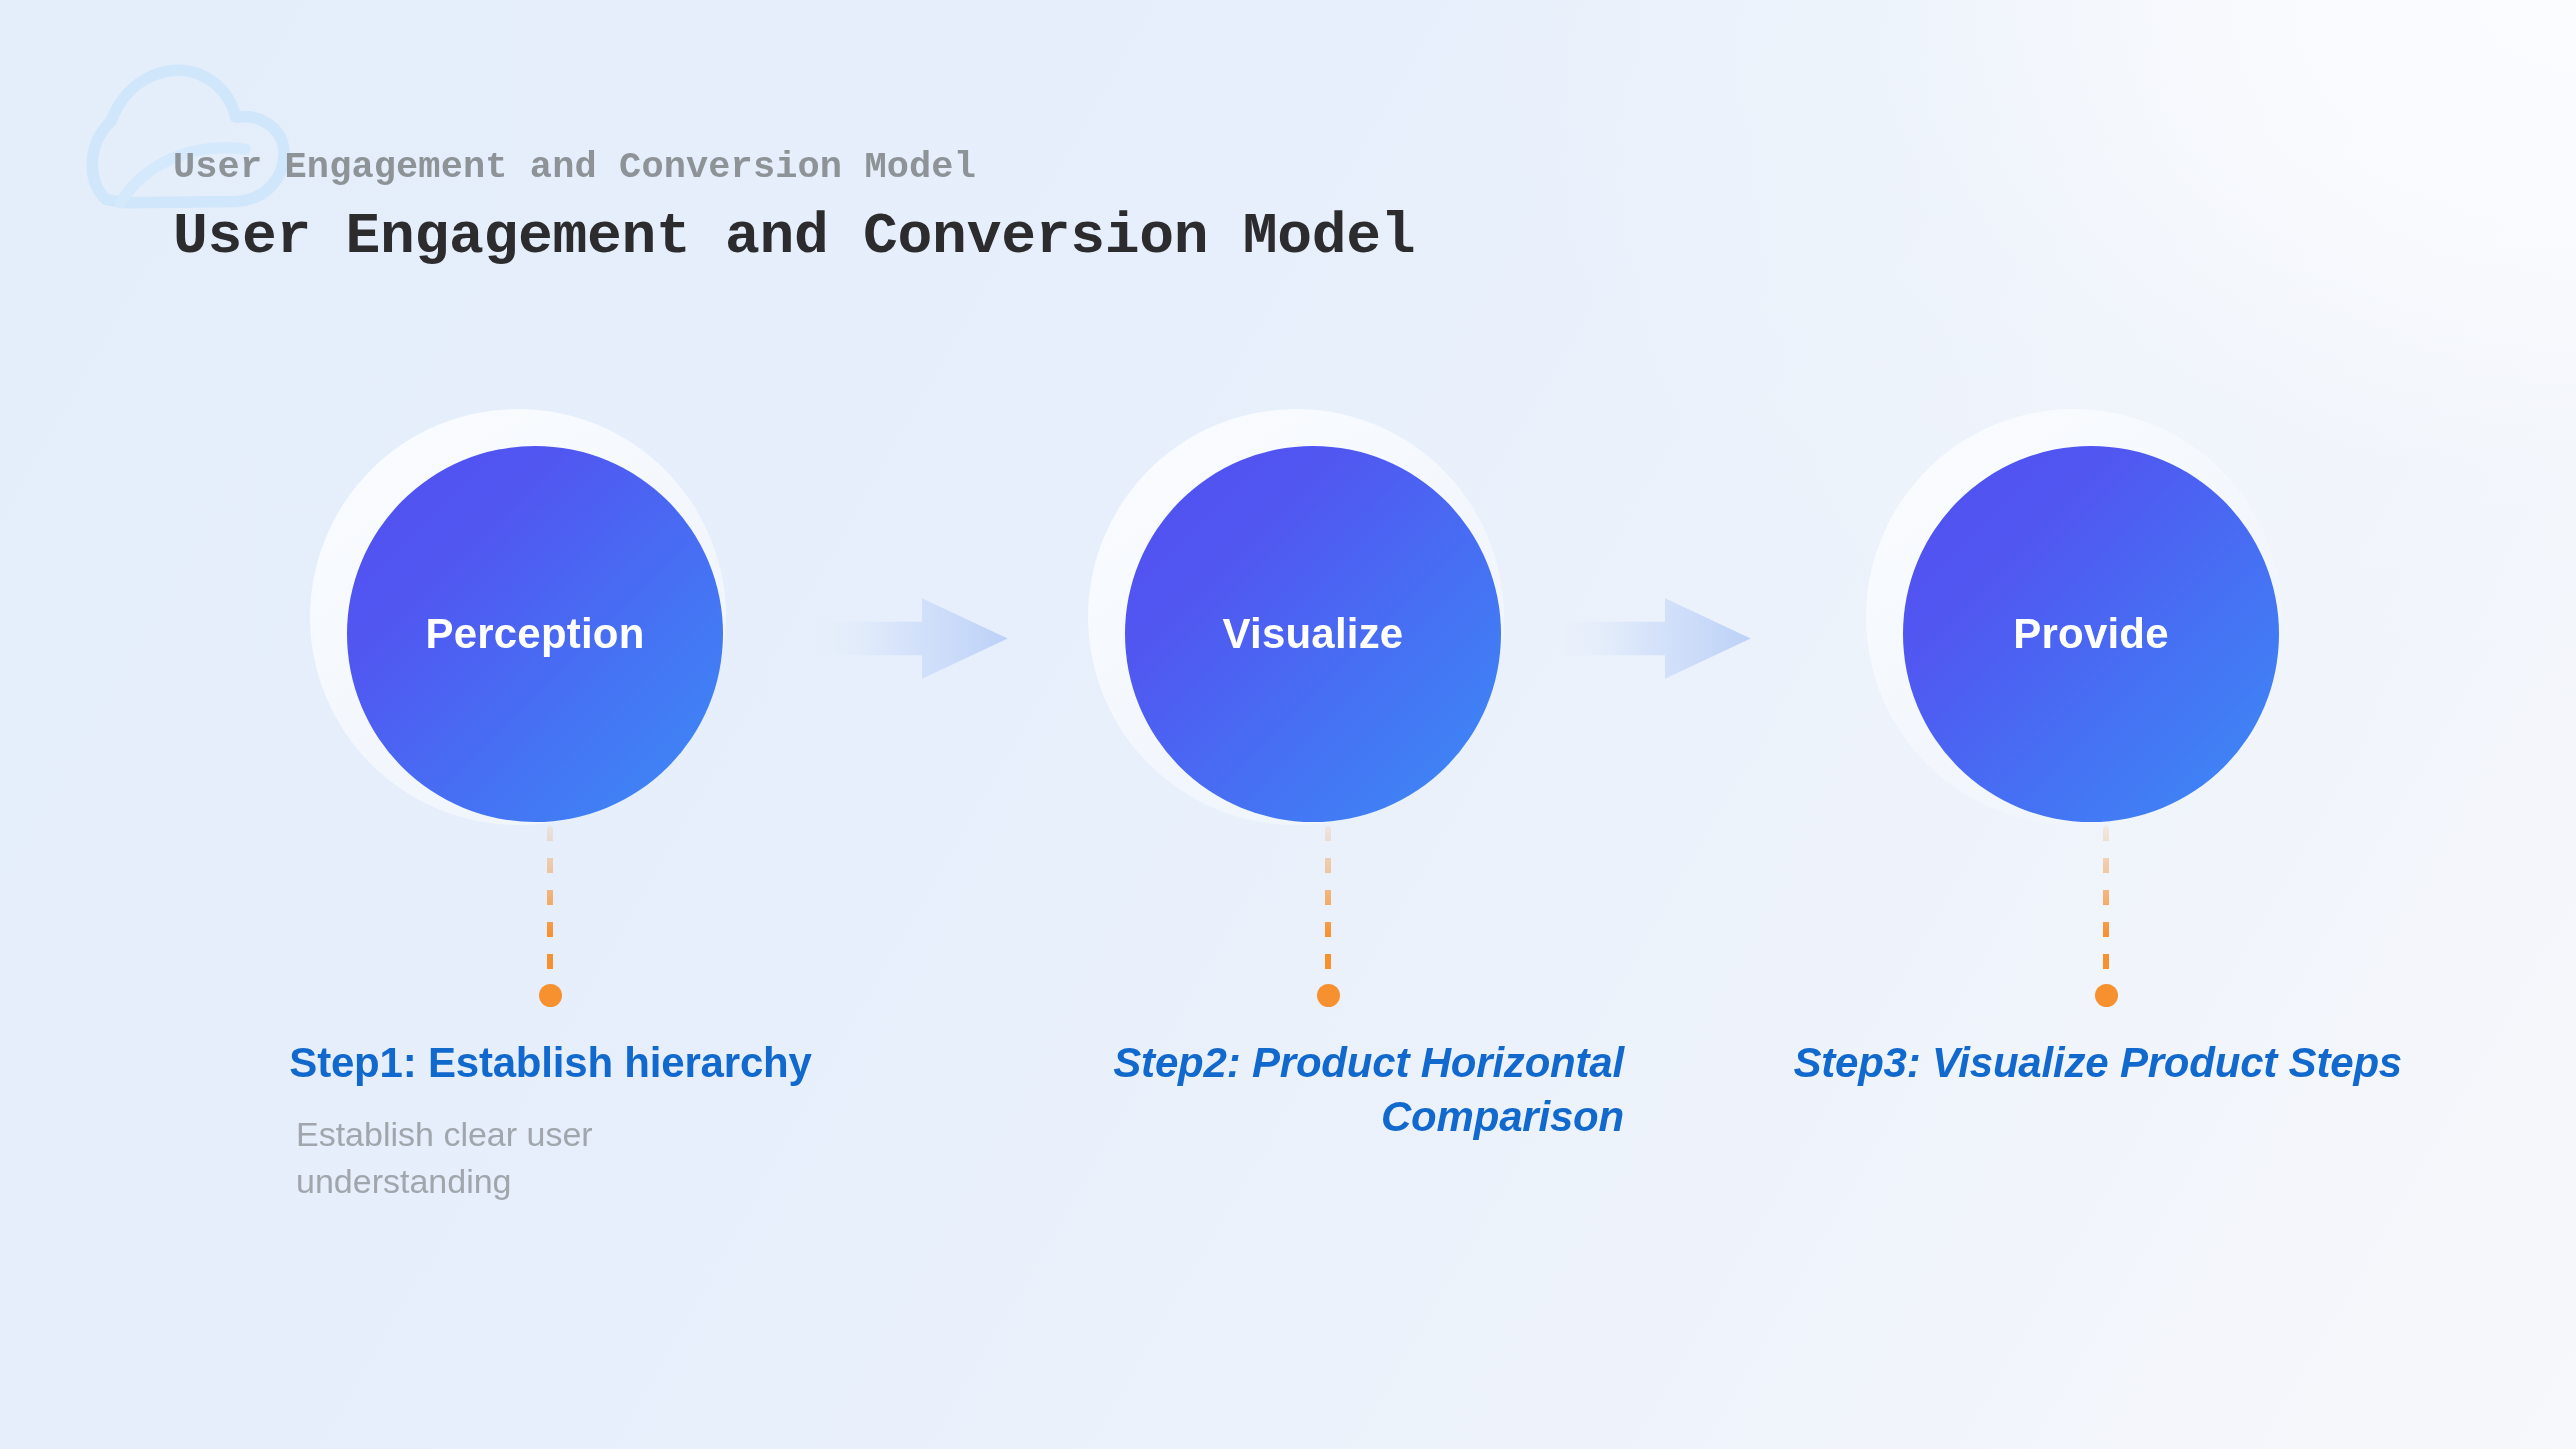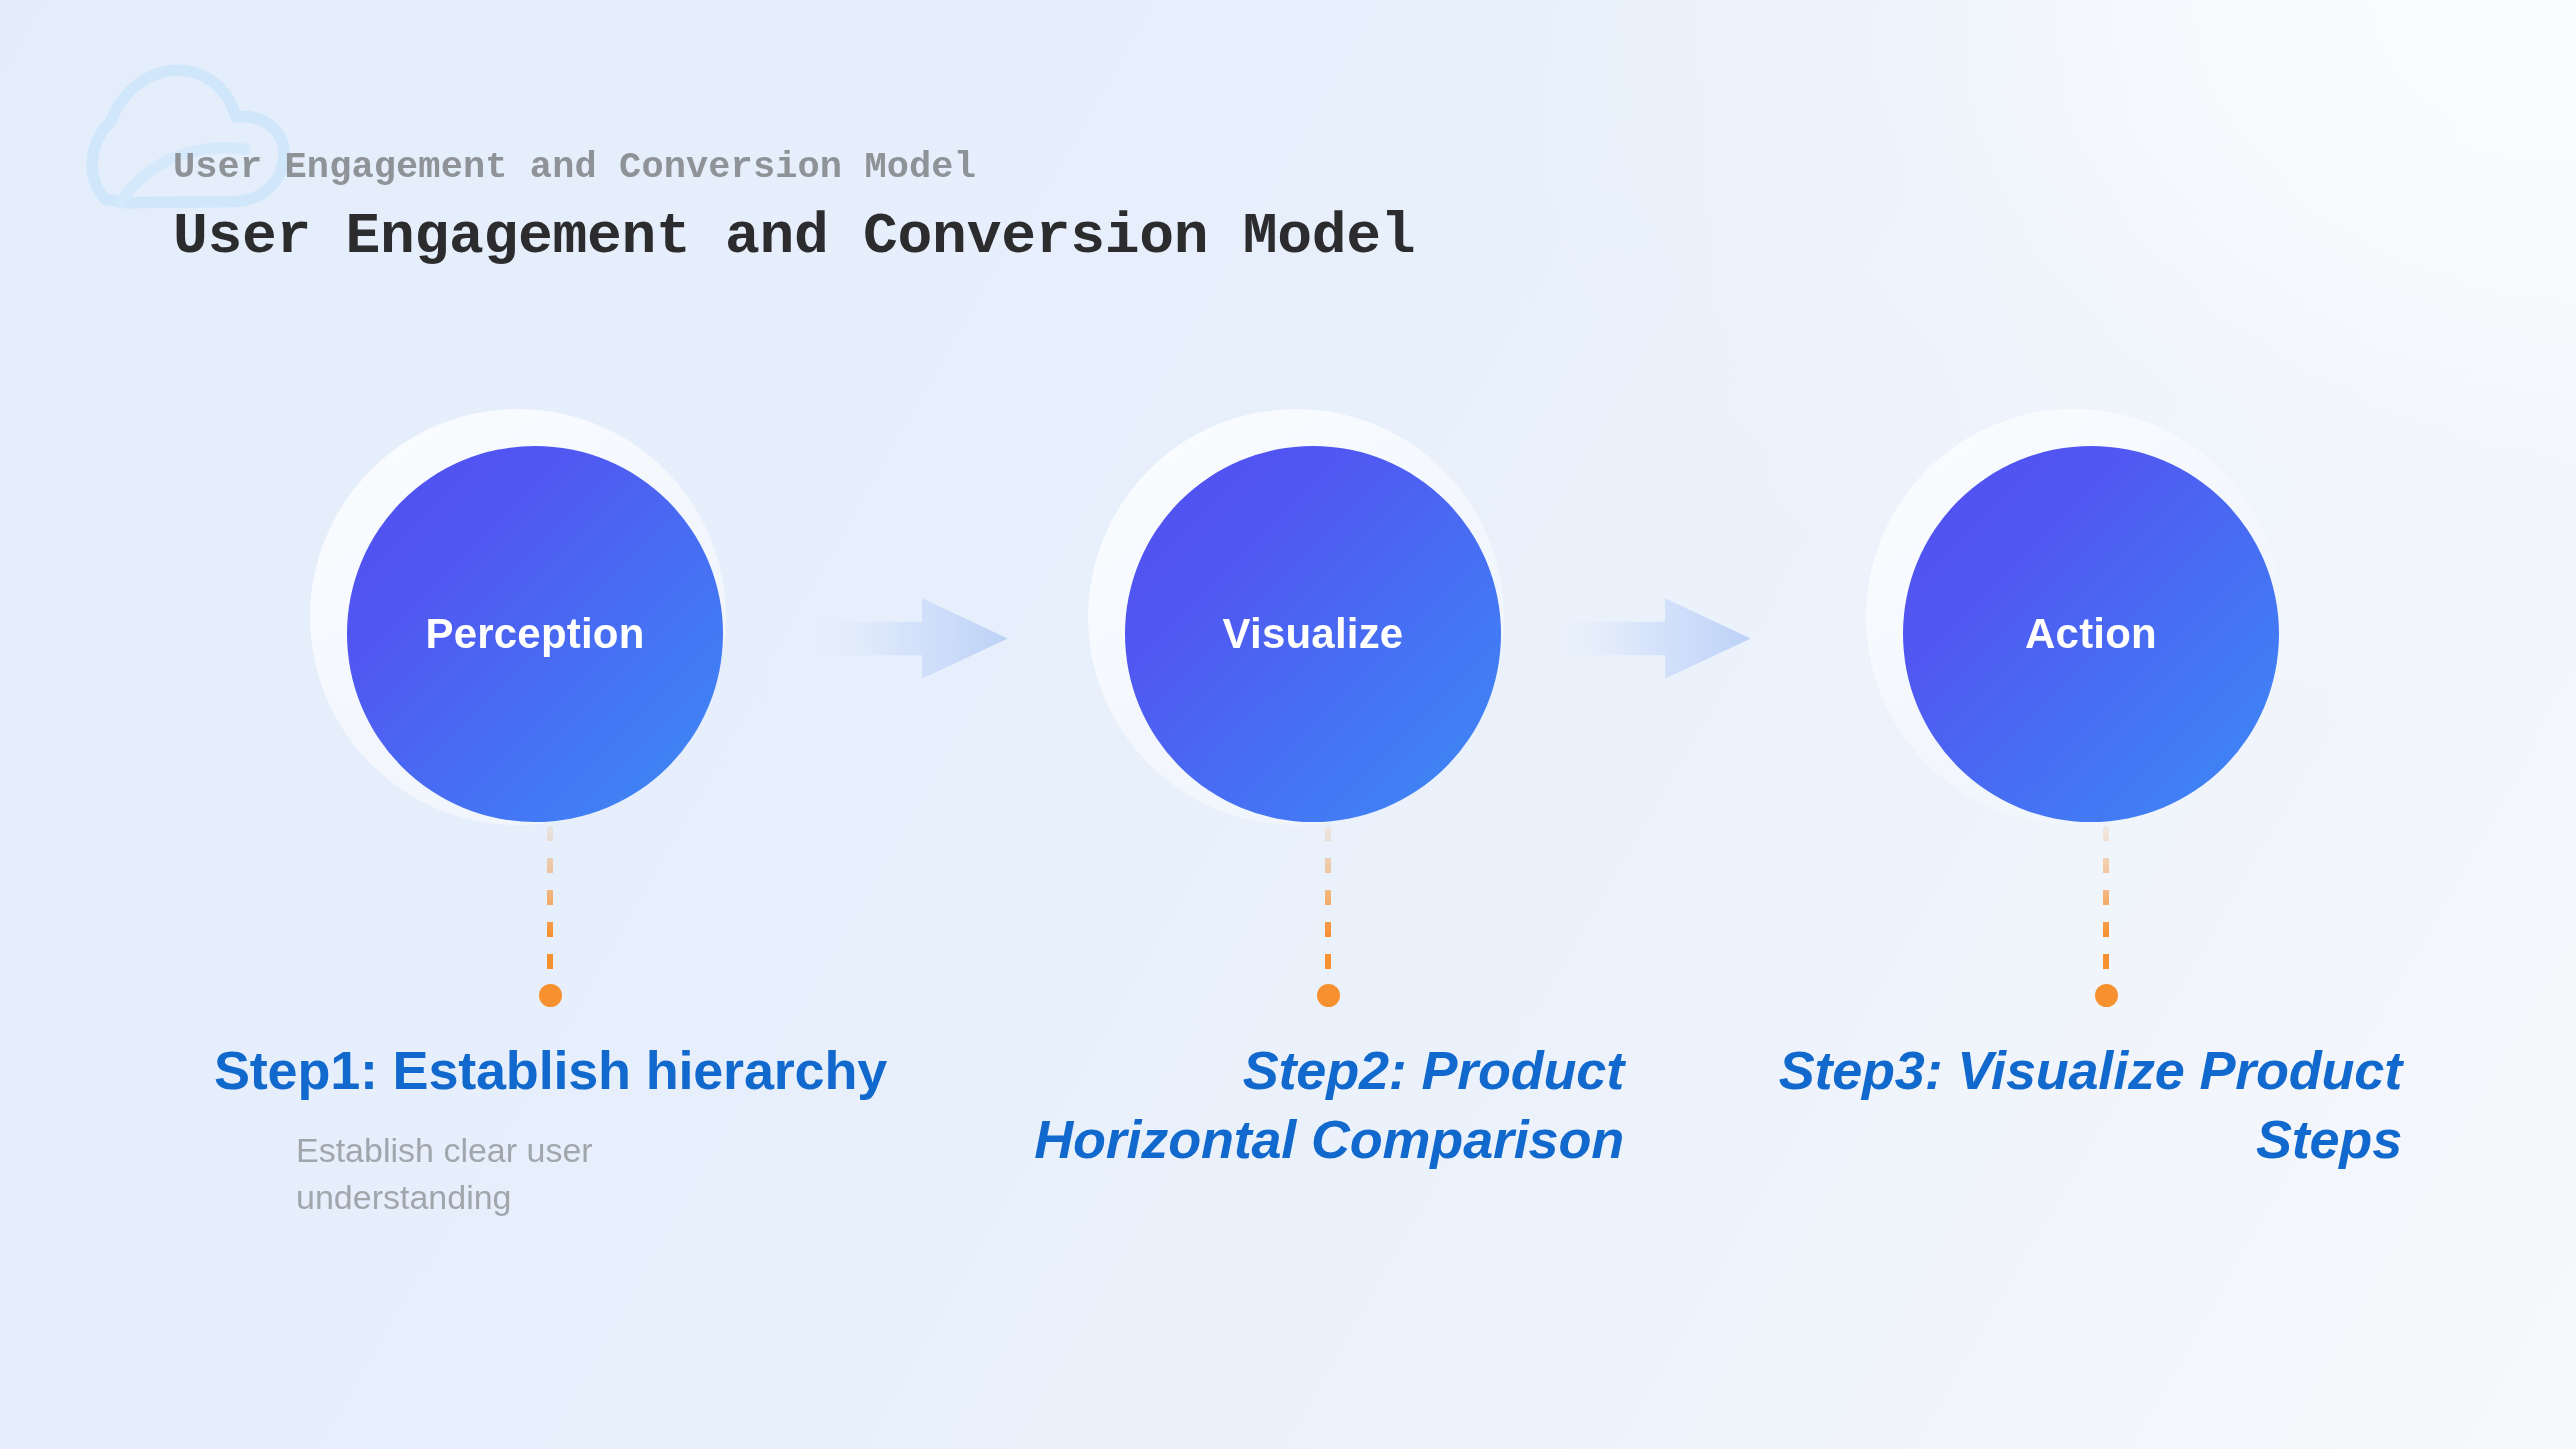--- a/index.html
+++ b/index.html
@@ -165,21 +165,21 @@
     position: absolute;
     top: 0;
     width: 711px;
     text-align: center;
   }
   .caption.k0 { left: 195px; }
   .caption.k1 { left: 973px; }
   .caption.k2 { left: 1751px; }
 
   .step-title {
-    font-size: 54px;
+    font-size: 42px;
     font-weight: 700;
     color: #1168cd;
     line-height: 1.28;
     letter-spacing: -0.2px;
   }
   .caption.k1 .step-title,
   .caption.k2 .step-title {
     text-align: right;
     padding-right: 60px;
     font-style: italic;
@@ -251,21 +251,21 @@
             <stop offset="100%" stop-color="#bcd1f7" stop-opacity="1"></stop>
           </linearGradient>
         </defs>
         <path d="M0 40 L152 40 L152 5 L280 65 L152 125 L152 90 L0 90 Z" fill="url(#agrad1)"></path>
       </svg>
     </div>
 
     <div class="node n2">
       <div class="ring"></div>
       <div class="disc">
-        <span class="disc-label">Action</span>
+        <span class="disc-label">Provide</span>
       </div>
     </div>
   </div>
 
   <div class="connector c0">
     <div class="conn-line"></div>
     <div class="conn-dot"></div>
   </div>
   <div class="connector c1">
     <div class="conn-line"></div>

